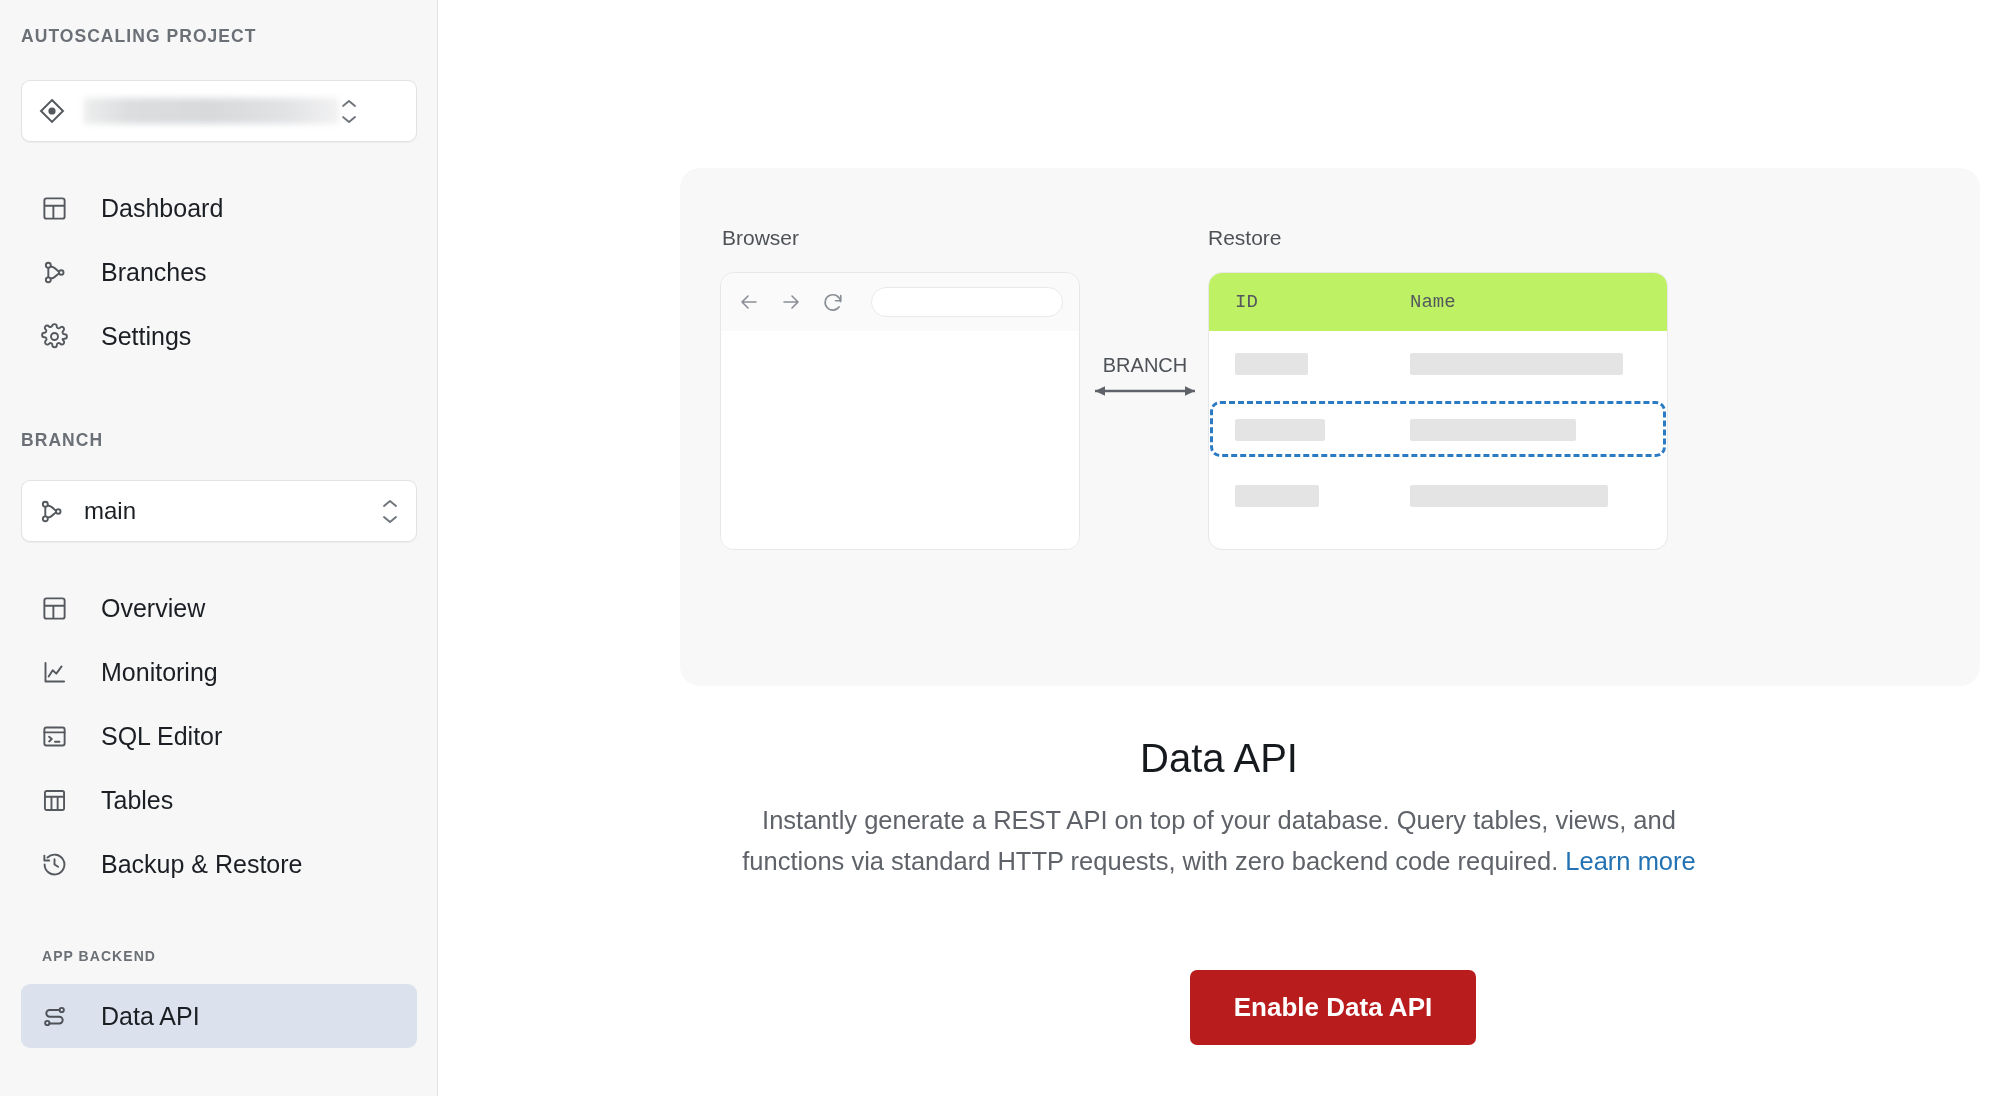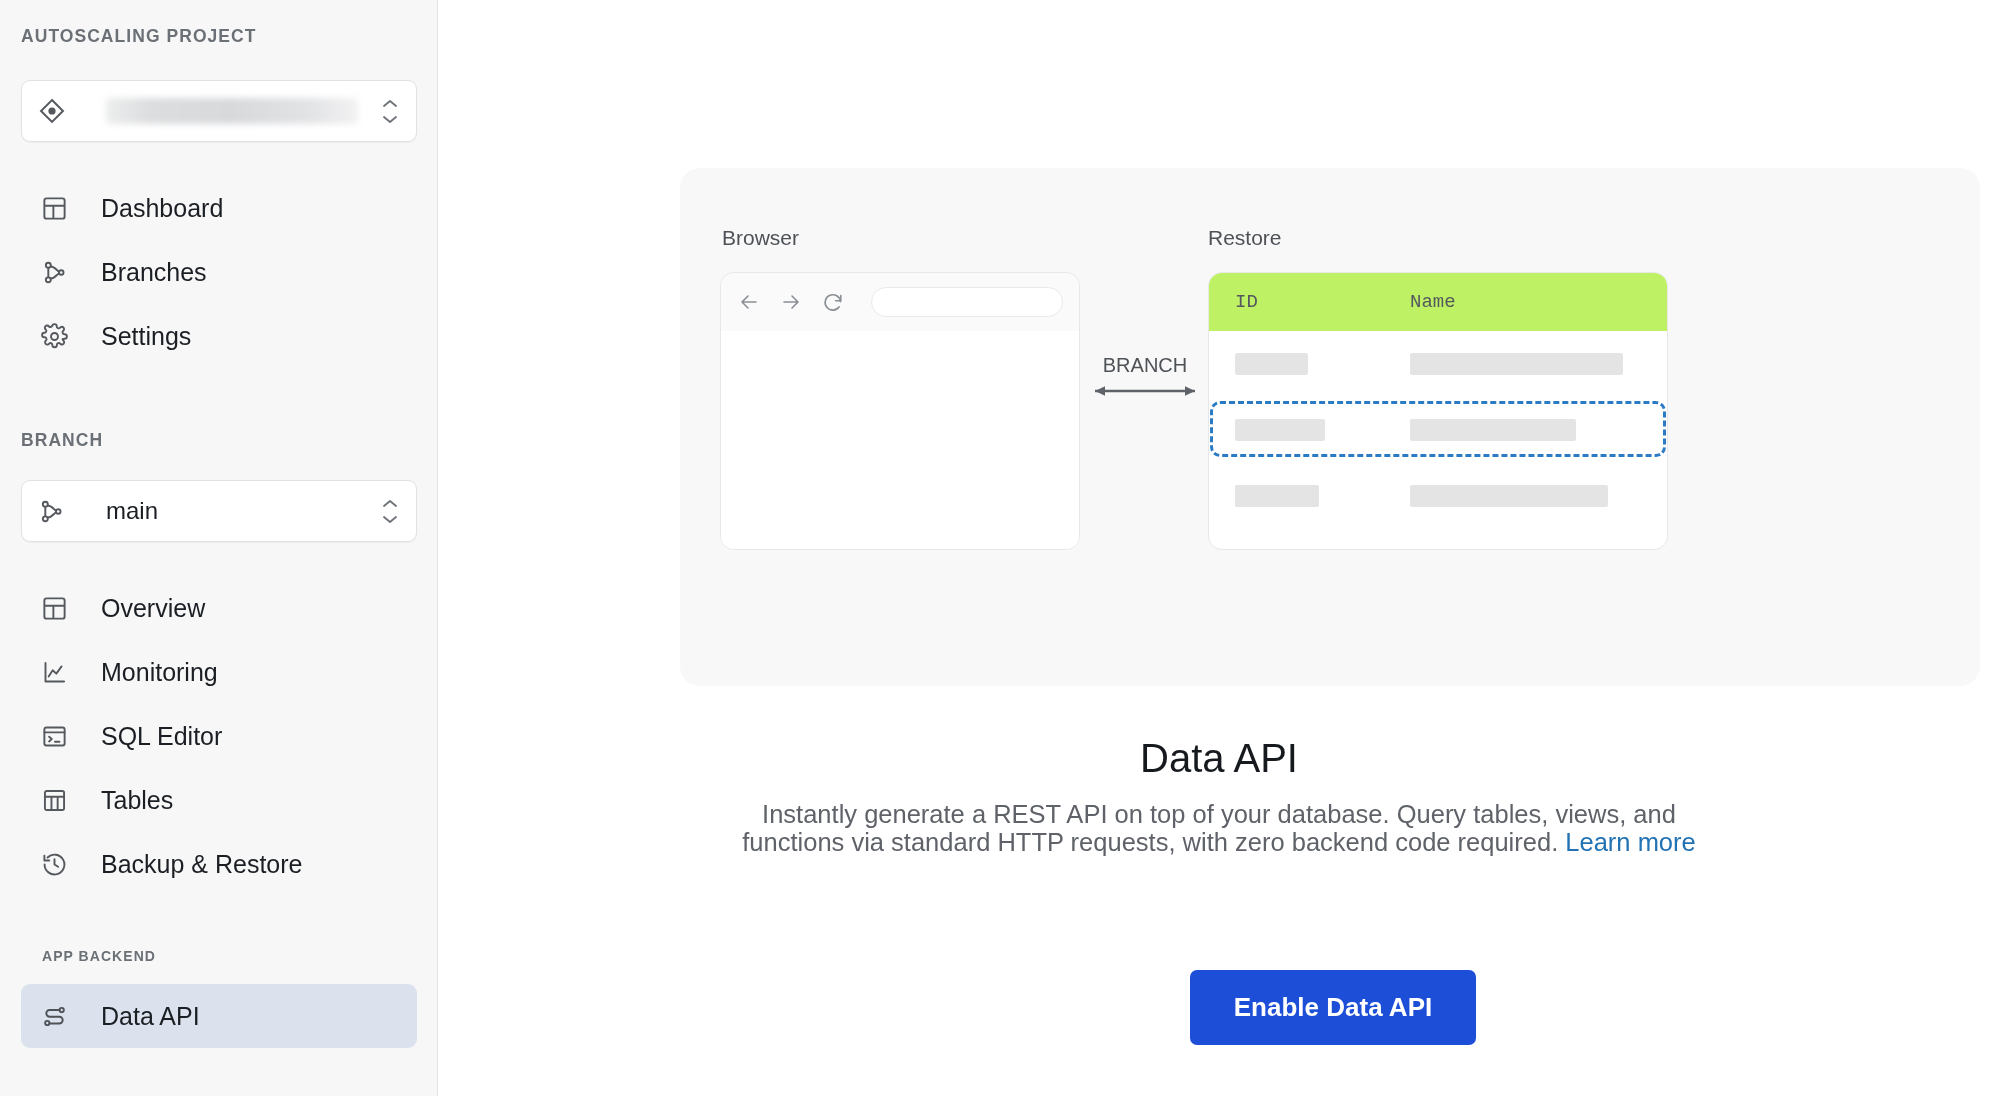--- a/index.html
+++ b/index.html
@@ -36,21 +36,20 @@
     left: 21px;
     width: 396px;
     background: #ffffff;
     border: 1px solid #e1e2e4;
     border-radius: 9px;
     box-shadow: 0 1px 1px rgba(16,24,40,.04);
     display: flex;
     align-items: center;
     padding: 0 16px;
     height: 62px;
-    gap: 22px;
   }
   #project-selector { top: 80px; }
   #branch-selector  { top: 480px; }
   .selector .sel-icon { width: 34px; display:flex; align-items:center; justify-content:flex-start; }
   .selector .sel-value {
     flex: 1 1 auto; margin-left: 12px;
     font-size: 24px; color: #1b1f24; white-space: nowrap;
   }
   .redacted-bar {
     height: 26px; width: 255px; margin-left: 12px;
@@ -203,31 +202,31 @@
     color: #16191d;
     font-weight: 400;
   }
   #data-api-desc {
     position: absolute;
     left: 50%; transform: translateX(-50%);
     top: 800px;
     width: 1000px;
     text-align: center;
     font-size: 25.5px;
-    line-height: 28px;
+    line-height: 41px;
     color: #5f6369;
   }
   #learn-more-link { color: #2272b4; text-decoration: none; cursor: pointer; }
 
   #enable-button {
     position: absolute;
     left: 752px;  
     top: 970px;
     width: 286px; height: 75px;
-    background: #1d4ed8;
+    background: #b91c1c;
     color: #ffffff;
     border: none;
     border-radius: 7px;
     font-size: 26px;
     font-weight: 700;
     font-family: "Liberation Sans", sans-serif;
     cursor: pointer;
   }
 </style>
 </head>

